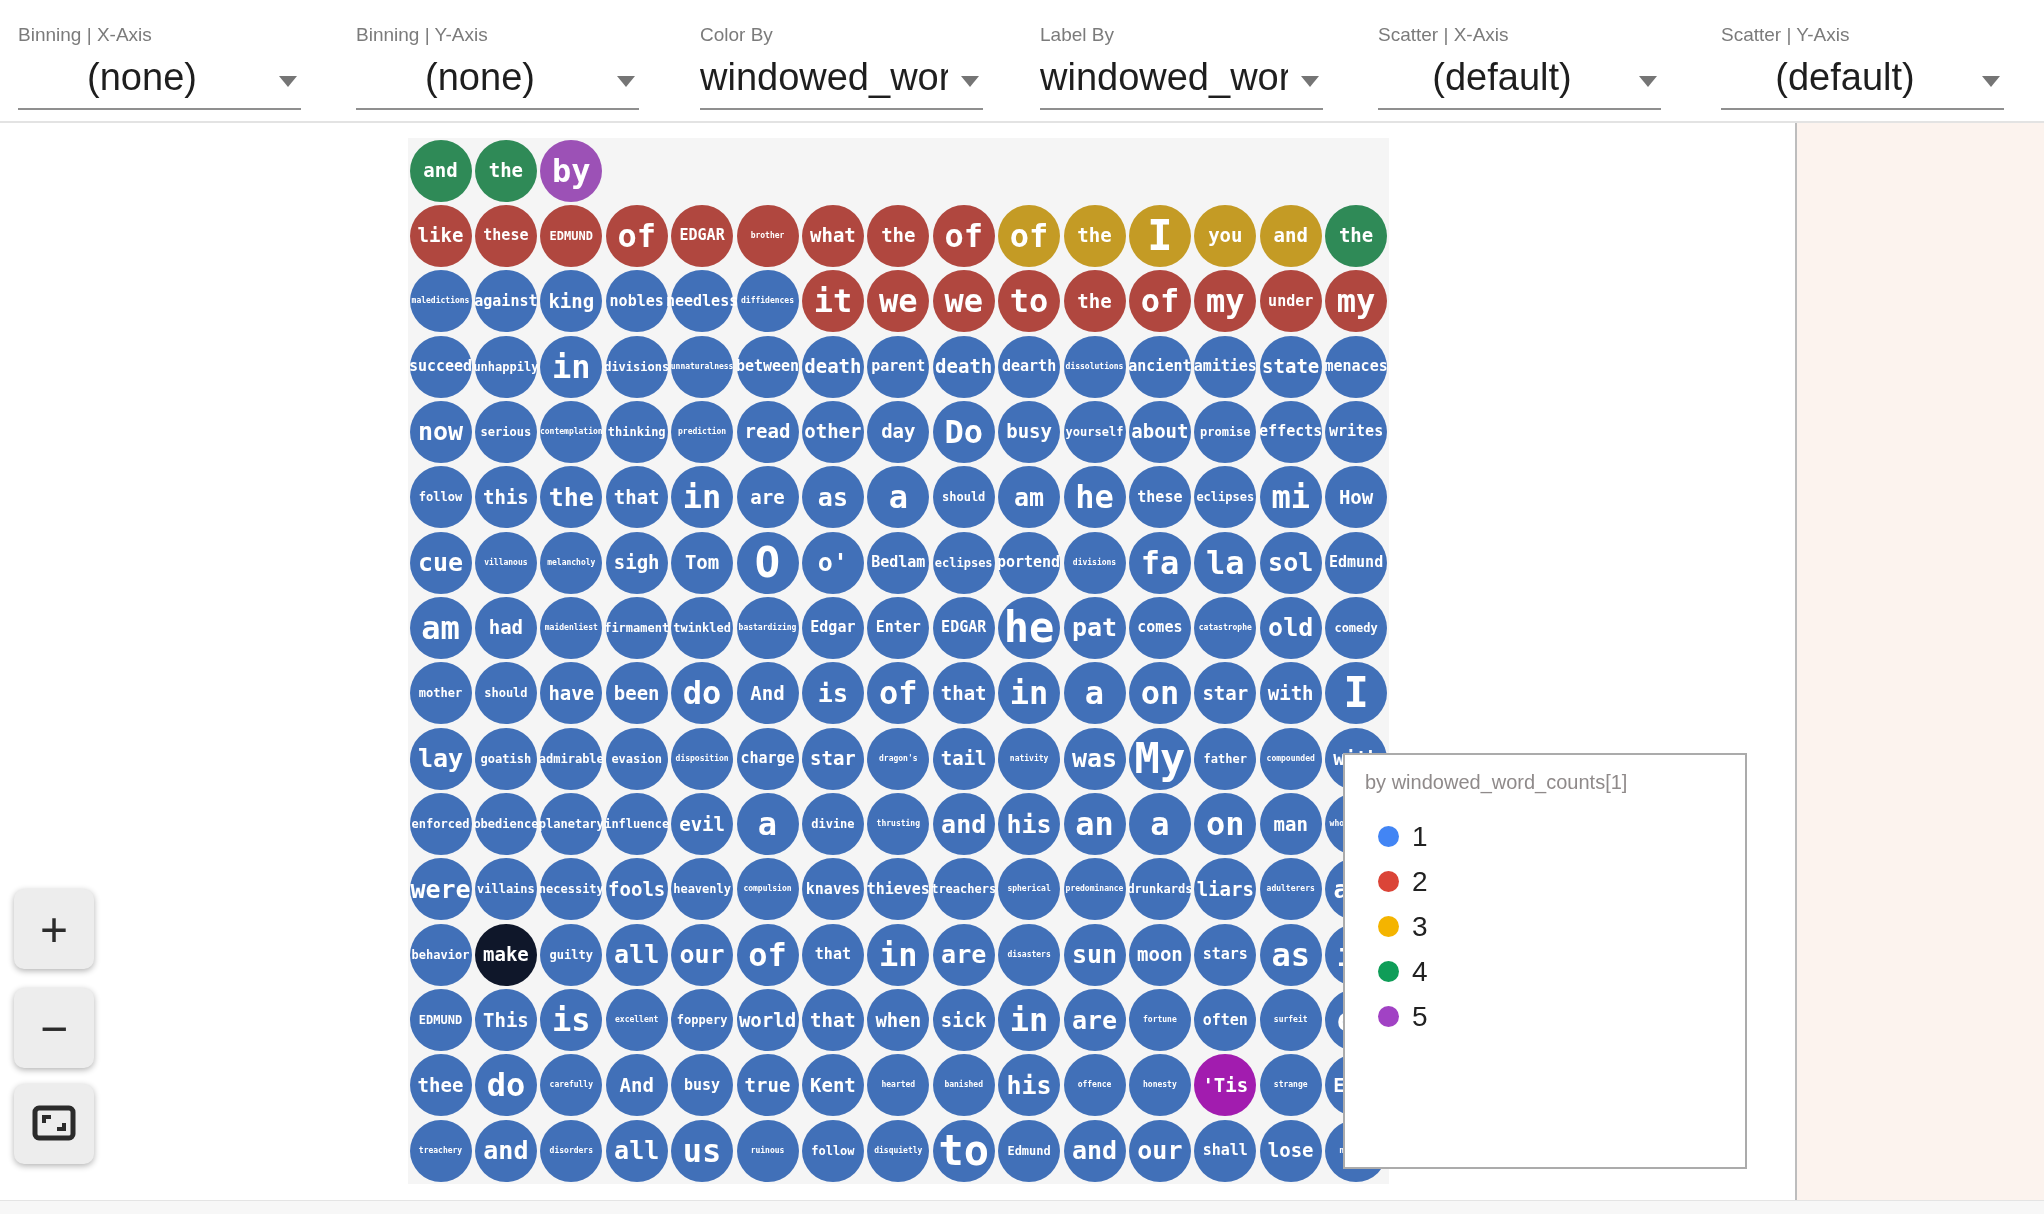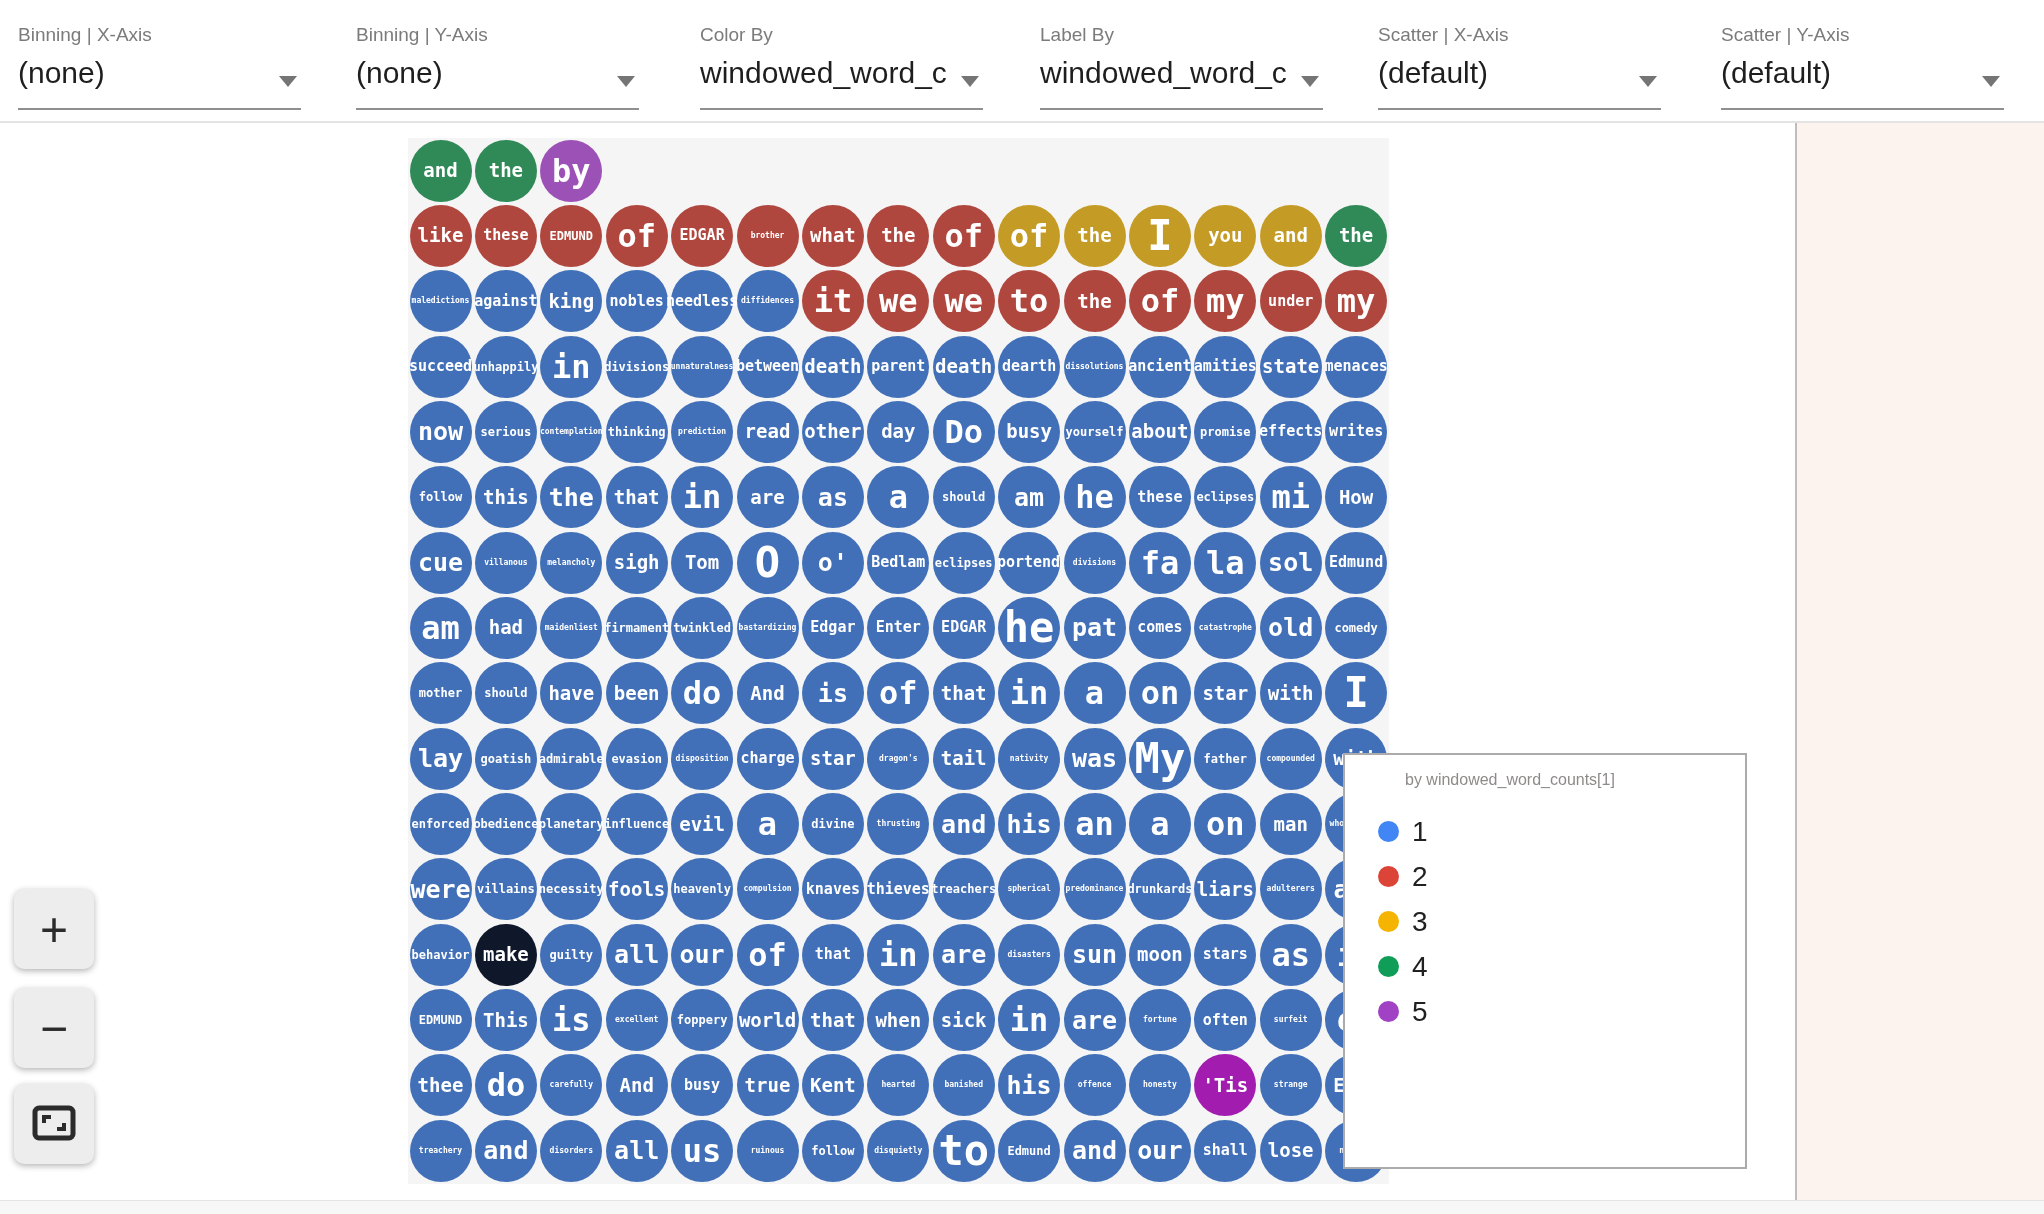--- a/index.html
+++ b/index.html
@@ -5,22 +5,22 @@
   html,body{margin:0;padding:0;}
   body{
     width:2044px;height:1214px;position:relative;background:#ffffff;
     font-family:"Liberation Sans", sans-serif;overflow:hidden;
   }
   
   #toolbar{position:absolute;left:0;top:0;width:2044px;height:121px;background:#fff;}
   #toolbar-border{position:absolute;left:0;top:121px;width:2044px;height:2px;background:#E3E3E3;}
   .dd-group{position:absolute;top:0;height:112px;width:283px;}
   .dd-label{position:absolute;left:0;top:24px;font-size:19px;color:#7b7b7b;white-space:nowrap;}
-  .dd-value{position:absolute;left:0;top:56px;width:248px;font-size:30px;color:#1e1e1e;
-            white-space:nowrap;overflow:hidden;}
+  .dd-value{position:absolute;left:0;top:56px;width:248px;font-size:38px;color:#1e1e1e;
+            white-space:nowrap;overflow:hidden;text-align:center;}
   .dd-underline{position:absolute;left:0;top:108px;width:283px;height:2px;background:#8f8f8f;}
   .dd-arrow{position:absolute;right:4px;top:76px;width:0;height:0;
             border-left:9px solid transparent;border-right:9px solid transparent;
             border-top:11px solid #757575;}
   
   #grid{position:absolute;left:408px;top:138px;width:981px;height:1046px;background:#F5F5F5;}
   .bubble{position:absolute;width:62px;height:62px;border-radius:50%;
           display:flex;align-items:center;justify-content:center;}
   .bubble span{color:#ffffff;font-family:"DejaVu Sans Mono", monospace;font-weight:700;
                white-space:nowrap;line-height:1;}
@@ -34,21 +34,21 @@
             padding:0;}
   #zoom-in{top:889px;} #zoom-out{top:988px;} #zoom-fit{top:1084px;}
   
   #legend{position:absolute;left:1343px;top:753px;width:404px;height:416px;background:#ffffff;
           border:2px solid #ABABAB;box-sizing:border-box;z-index:10;}
   #legend-header{position:relative;height:57px;background:#E6E6F6;display:flex;align-items:center;}
   #legend-title{font-size:27px;color:#212121;margin-left:21px;}
   #legend-chevron{position:absolute;right:20px;top:16px;}
   #legend-body{padding:16px 20px 0 20px;}
   #legend-section-title{font-size:29px;font-weight:700;color:#463F3F;margin:8px 0 10px 1px;}
-  #legend-subtitle{font-size:16px;color:#8f8a8a;margin-left:40px;white-space:nowrap;}
+  #legend-subtitle{font-size:20px;color:#8f8a8a;white-space:nowrap;}
   #legend-items{list-style:none;margin:20px 0 0 0;padding:0;}
   .legend-item{height:45px;display:flex;align-items:center;}
   .legend-dot{width:21px;height:21px;border-radius:50%;margin-left:13px;flex:0 0 auto;}
   .legend-item-label{font-size:28px;color:#212121;margin-left:13px;}
   
   #divider{position:absolute;left:1795px;top:123px;width:2px;height:1077px;background:#BDBDBD;}
   #side-panel{position:absolute;left:1797px;top:123px;width:247px;height:1077px;background:#FCF3EE;}
   #bottom-bar{position:absolute;left:0;top:1200px;width:2044px;height:14px;background:#F7F7F7;
               border-top:1px solid #E4E4E4;box-sizing:border-box;}
 </style>

